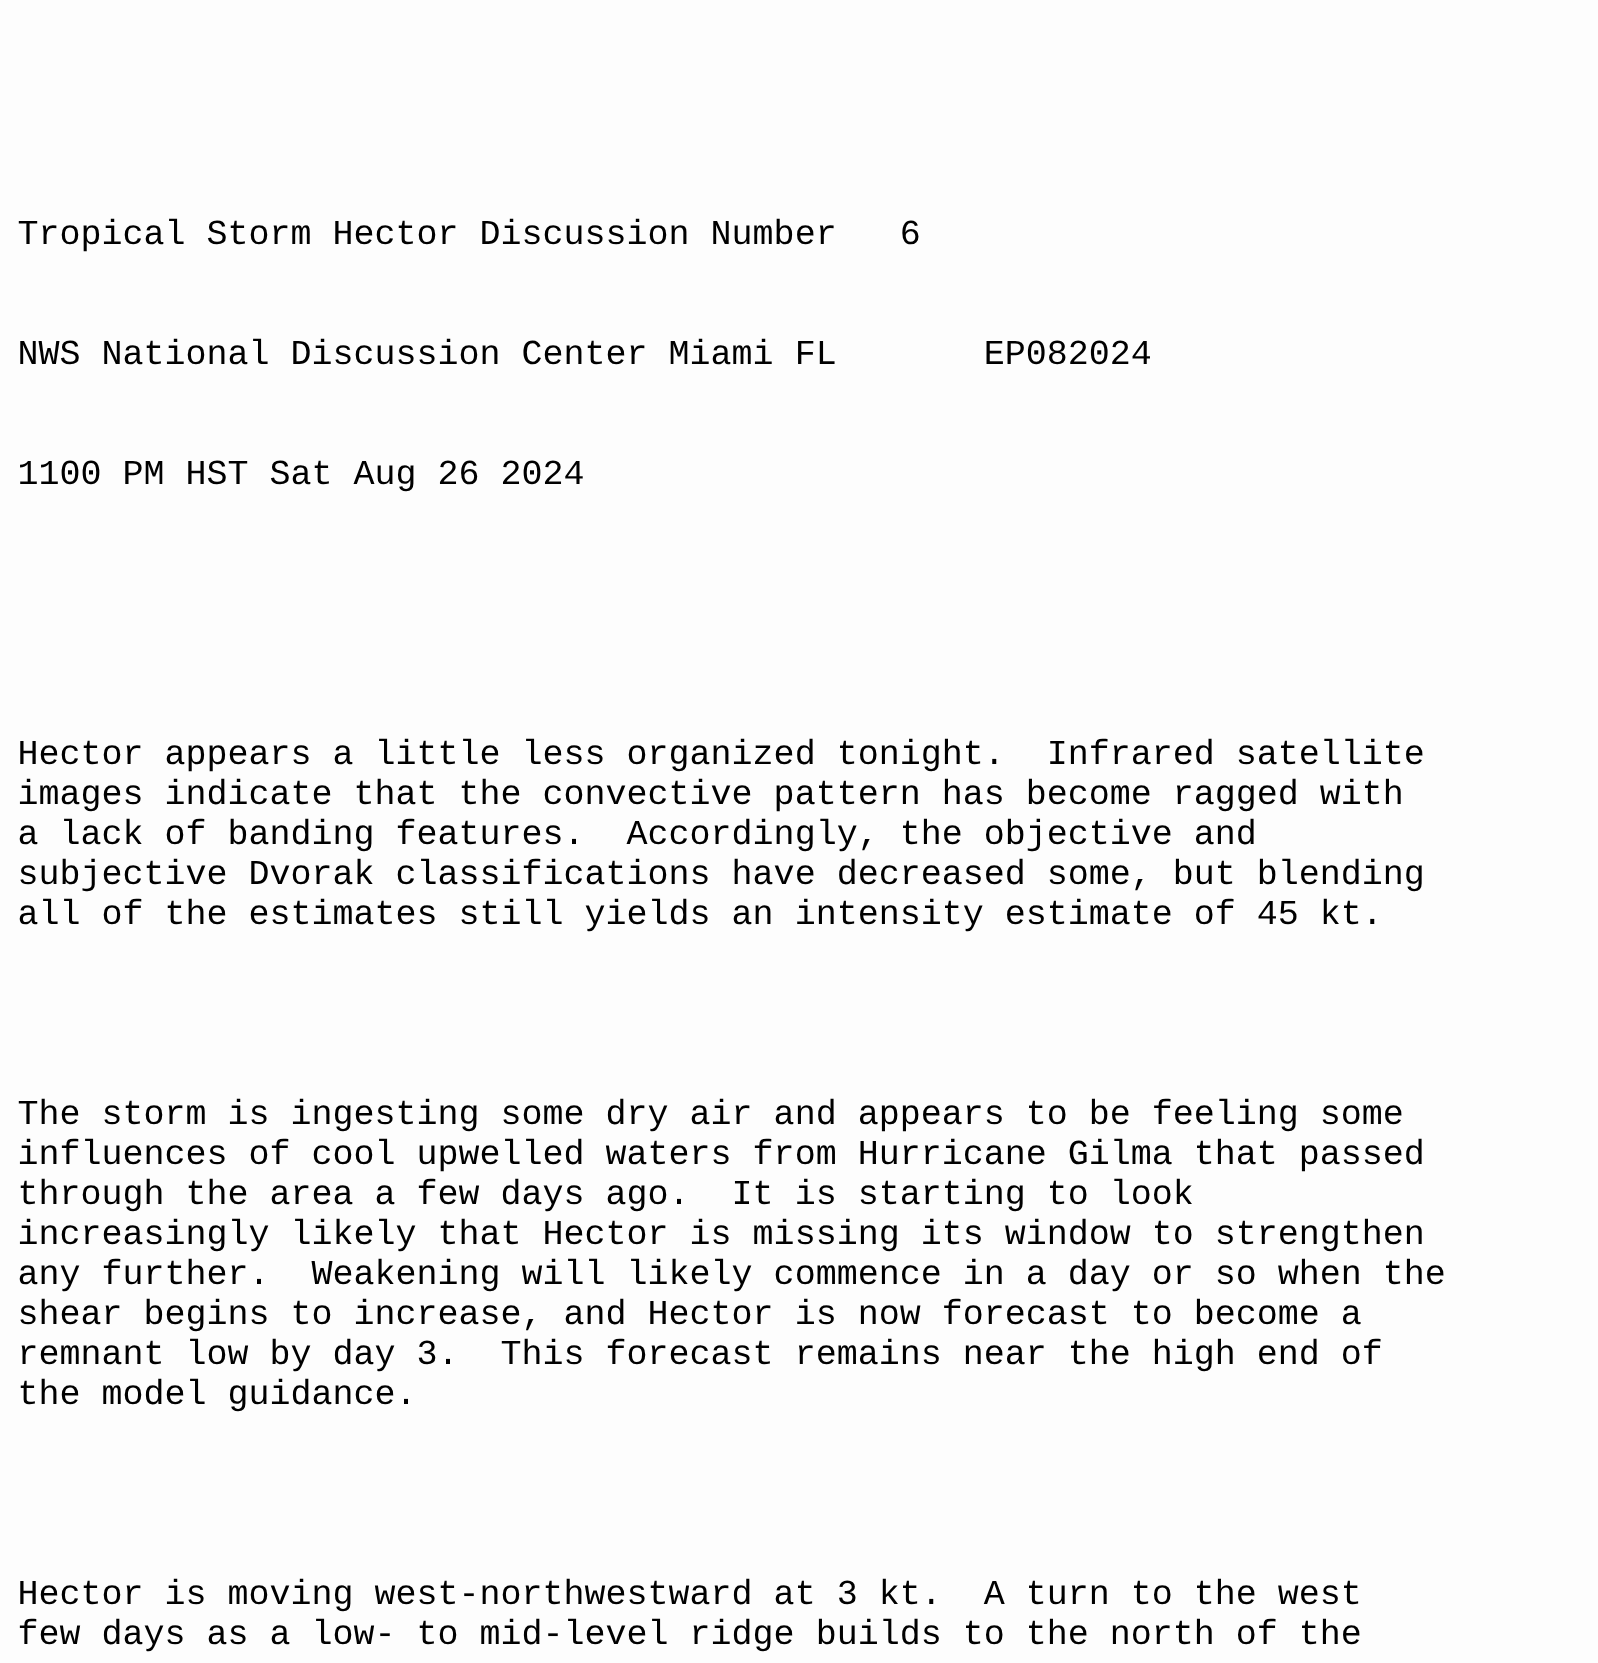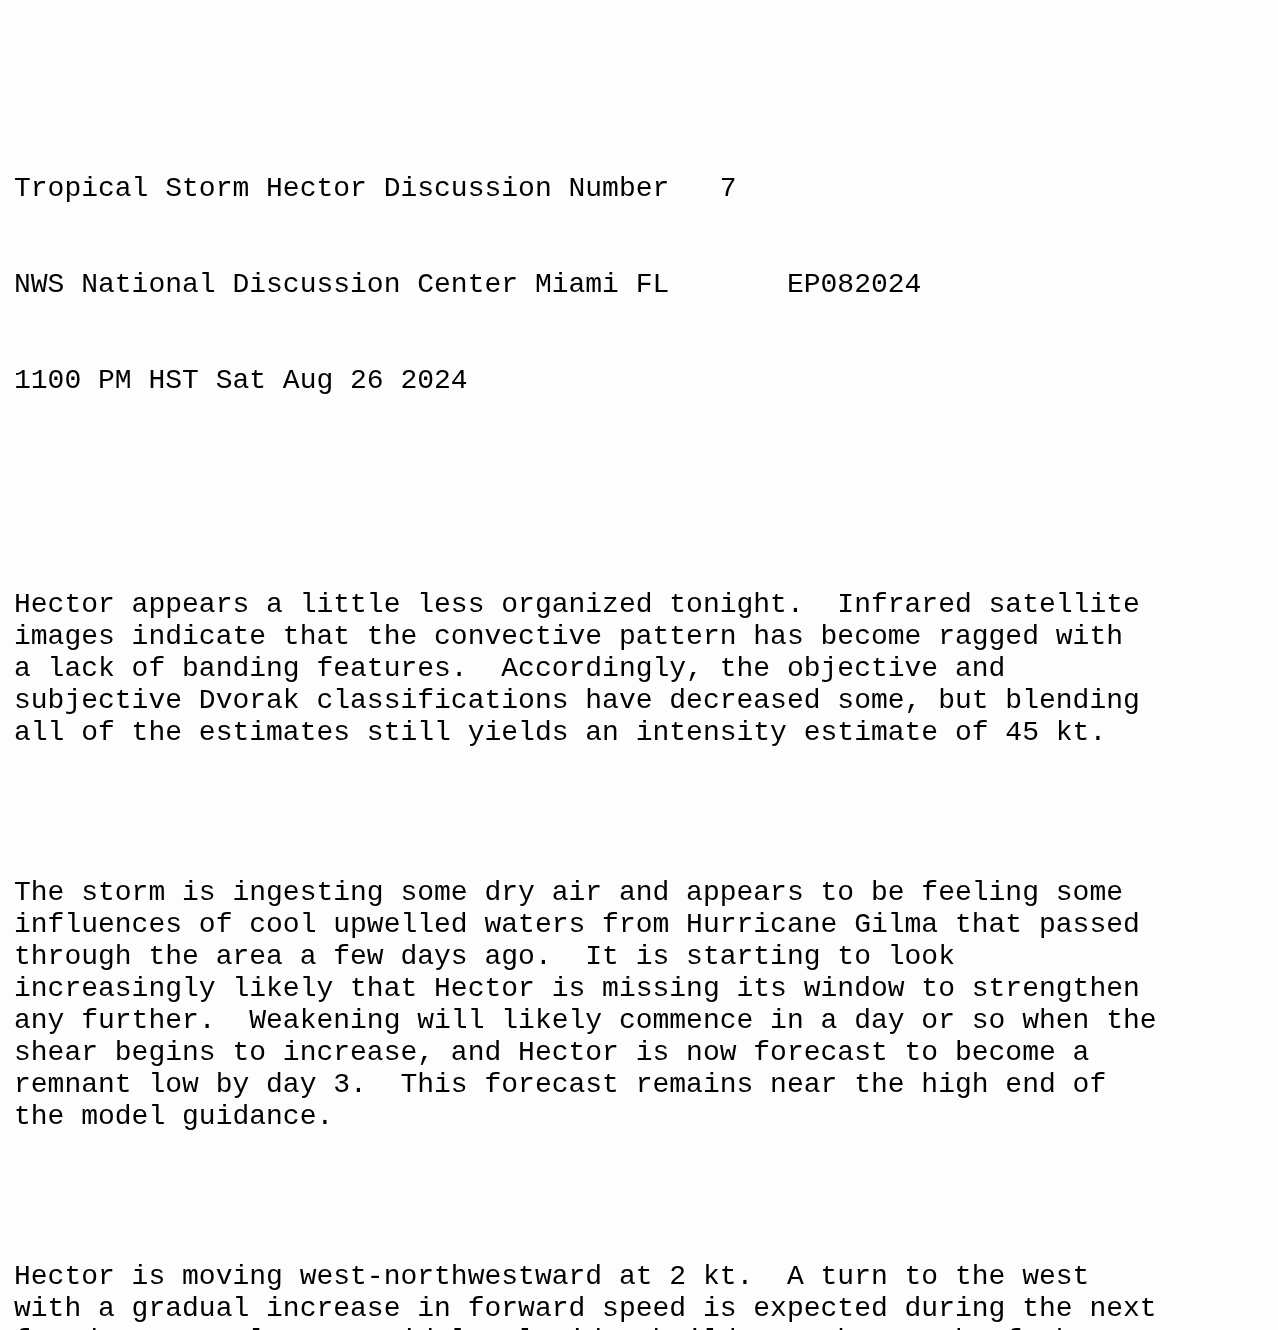--- a/index.html
+++ b/index.html
@@ -28,30 +28,30 @@
   }
   .mb-1 { margin-bottom: 32px; }  
   .mb-2 { margin-bottom: 64px; }  
 </style>
 </head>
 <body>
 
 <div class="doc">
 
   <div class="header mb-1">
-    <div class="line">Tropical Storm Hector Discussion Number   7</div>
+    <div class="line">Tropical Storm Hector Discussion Number   6</div>
     <div class="line">NWS National Discussion Center Miami FL       EP082024</div>
     <div class="line">1100 PM HST Sat Aug 26 2024</div>
   </div>
 
   <div class="paragraph mb-1"><div class="line">Hector appears a little less organized tonight.  Infrared satellite</div><div class="line">images indicate that the convective pattern has become ragged with</div><div class="line">a lack of banding features.  Accordingly, the objective and</div><div class="line">subjective Dvorak classifications have decreased some, but blending</div><div class="line">all of the estimates still yields an intensity estimate of 45 kt.</div></div>
 
   <div class="paragraph mb-1"><div class="line">The storm is ingesting some dry air and appears to be feeling some</div><div class="line">influences of cool upwelled waters from Hurricane Gilma that passed</div><div class="line">through the area a few days ago.  It is starting to look</div><div class="line">increasingly likely that Hector is missing its window to strengthen</div><div class="line">any further.  Weakening will likely commence in a day or so when the</div><div class="line">shear begins to increase, and Hector is now forecast to become a</div><div class="line">remnant low by day 3.  This forecast remains near the high end of</div><div class="line">the model guidance.</div></div>
 
-  <div class="paragraph mb-2"><div class="line">Hector is moving west-northwestward at 2 kt.  A turn to the west</div><div class="line">with a gradual increase in forward speed is expected during the next</div><div class="line">few days as a low- to mid-level ridge builds to the north of the</div></div>
+  <div class="paragraph mb-2"><div class="line">Hector is moving west-northwestward at 3 kt.  A turn to the west</div><div class="line">few days as a low- to mid-level ridge builds to the north of the</div></div>
 
   
 
   
 
   
 
 </div>
 
 </body></html>

